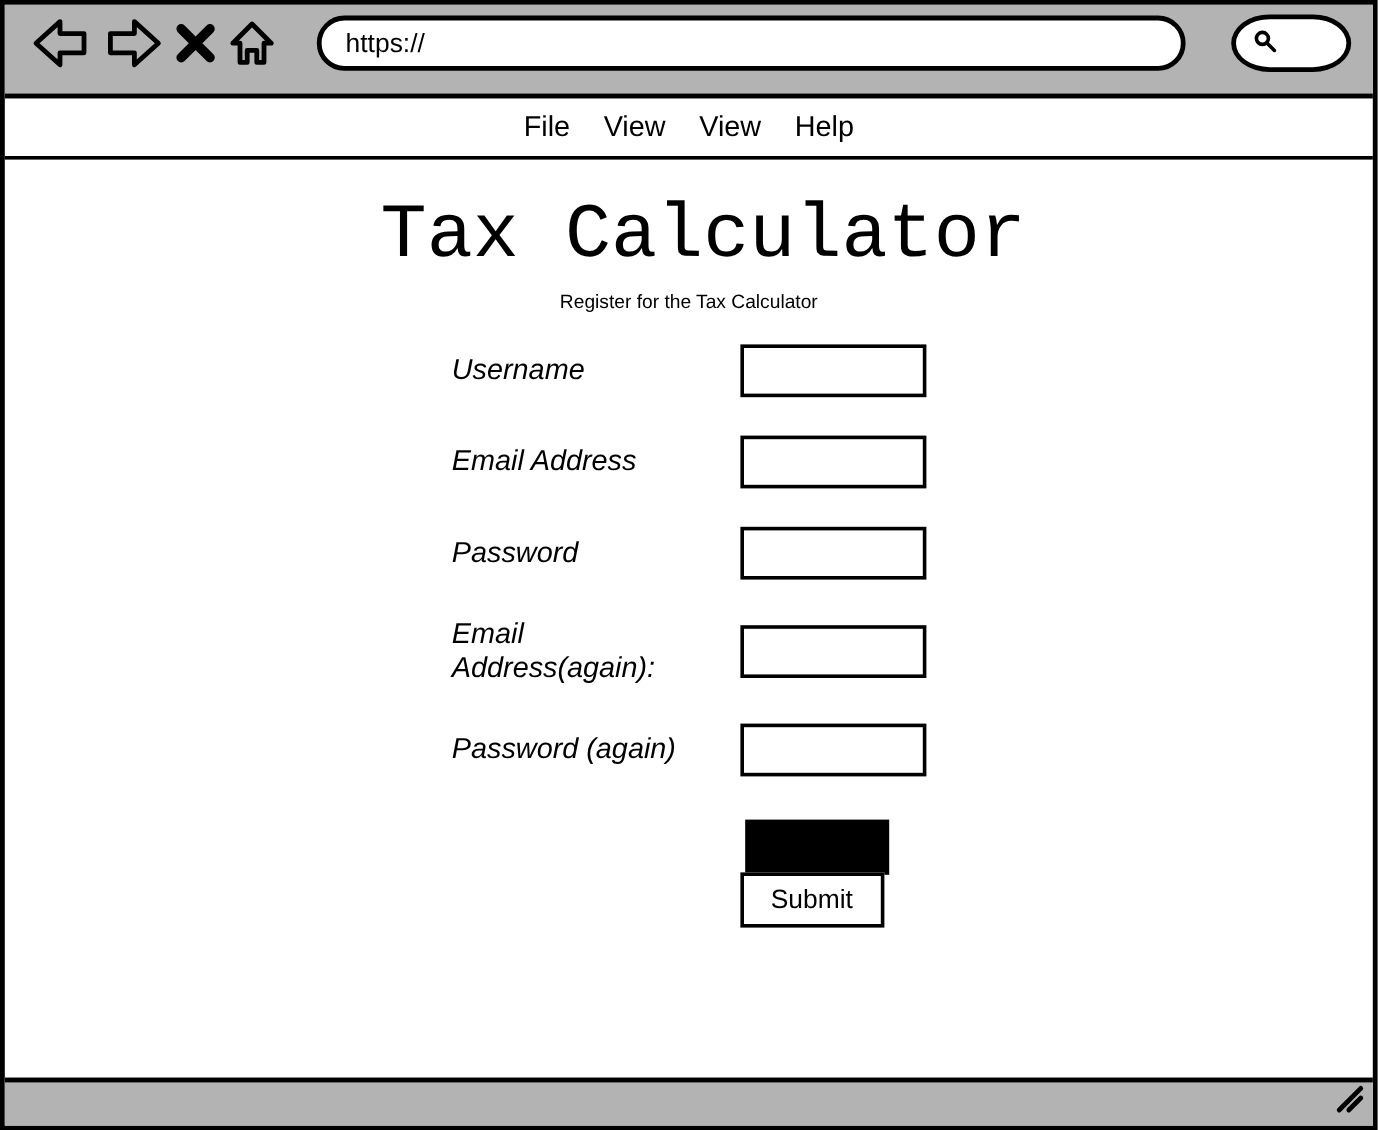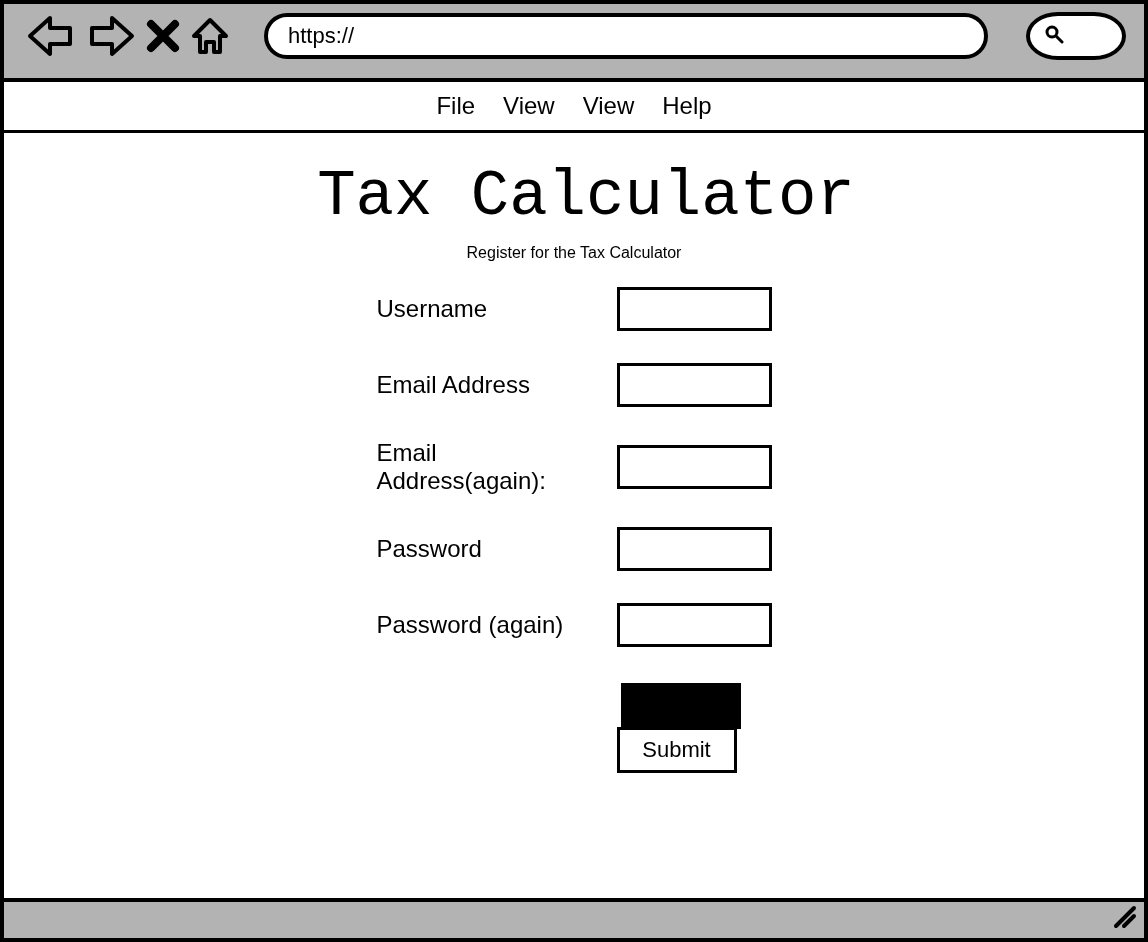--- a/index.html
+++ b/index.html
@@ -103,20 +103,21 @@
     display: flex;
     align-items: center;
     margin-bottom: 32px;
   }
   .form-label {
     width: 240px;
     text-align: left;
     font-size: 24px;
     font-family: "Arial", sans-serif;
     padding-right: 20px;
+    font-style: italic;
   }
   .sketch-input {
     width: 155px;
     height: 44px;
     border: 3px solid #000;
     background: #fff;
     font-size: 20px;
     padding: 0 6px;
     font-family: "Arial", sans-serif;
   }
@@ -224,27 +225,27 @@
         <div class="form-label">Username</div>
         <input class="sketch-input" type="text" value="" style="">
       </div>
 
       <div class="form-row">
         <div class="form-label">Email Address</div>
         <input class="sketch-input" type="text" value="" style="">
       </div>
 
       <div class="form-row">
+        <div class="form-label">Password</div>
+        <input class="sketch-input" type="password" value="" style="">
+      </div>
+
+      <div class="form-row">
         <div class="form-label">Email Address(again):</div>
         <input class="sketch-input" type="text" value="" style="">
-      </div>
-
-      <div class="form-row">
-        <div class="form-label">Password</div>
-        <input class="sketch-input" type="password" value="" style="">
       </div>
 
       <div class="form-row">
         <div class="form-label">Password (again)</div>
         <input class="sketch-input" type="password" value="" style="">
       </div>
 
       <div class="submit-wrap">
         <div class="submit-shadow"></div>
         <button type="button" class="submit-btn">

